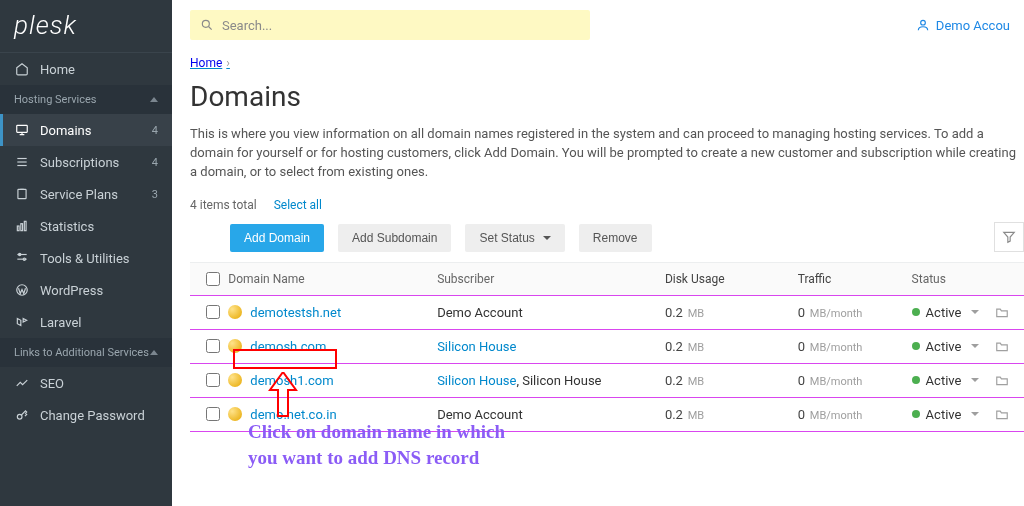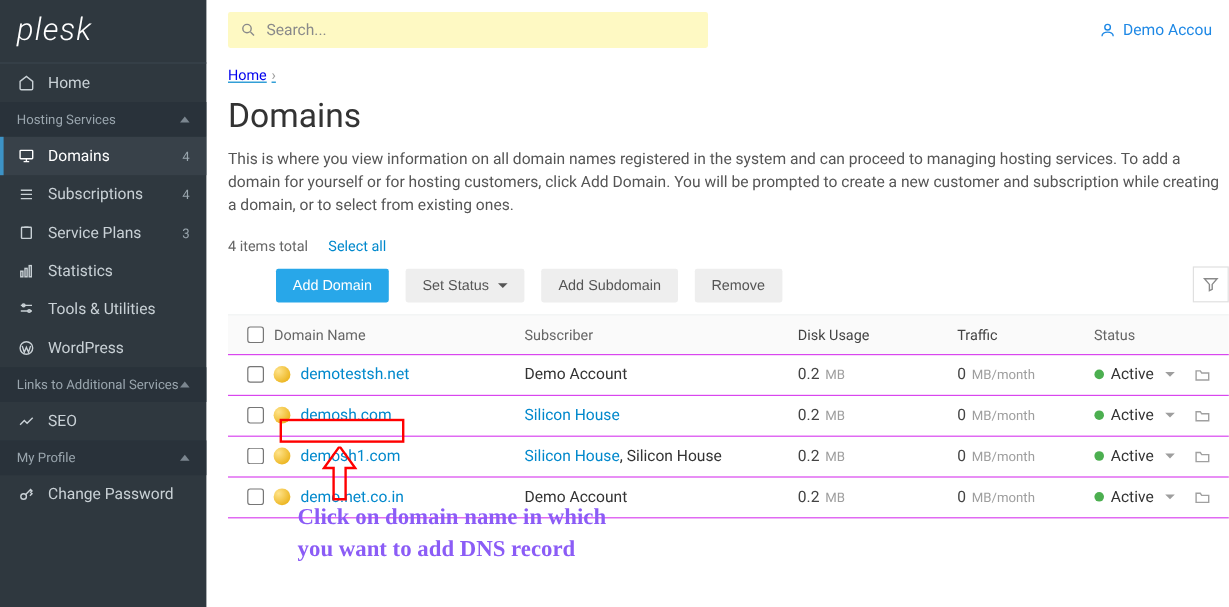--- a/index.html
+++ b/index.html
@@ -144,39 +144,43 @@
   <div class="nav-item">
     <span class="nav-icon">
         <svg width="14" height="14" viewBox="0 0 24 24" fill="none" stroke="#c9d1d6" stroke-width="2">
           <circle cx="12" cy="12" r="9"></circle>
           <path d="M6 9l3 9 3-7 3 7 3-9"></path>
         </svg>
       </span>
     <span class="nav-label">WordPress</span>
   </div>
 
+  <div class="nav-item">
+    <span class="nav-icon">
+        <svg width="14" height="14" viewBox="0 0 24 24" fill="none" stroke="#c9d1d6" stroke-width="2">
+          <path d="M4 6l6 3v9l-6-3zM14 6l6 3-6 3z"></path>
+        </svg>
+      </span>
+    <span class="nav-label">Laravel</span>
+  </div>
 
   <div class="nav-section-title">
     <span>Links to Additional Services</span>
     <span class="chev"></span>
   </div>
 
   <div class="nav-item">
     <span class="nav-icon">
         <svg width="14" height="14" viewBox="0 0 24 24" fill="none" stroke="#c9d1d6" stroke-width="2">
           <polyline points="3 17 9 11 13 15 21 7"></polyline>
         </svg>
       </span>
     <span class="nav-label">SEO</span>
   </div>
 
-  <div class="nav-section-title">
-    <span>My Profile</span>
-    <span class="chev"></span>
-  </div>
 
 
   <div class="nav-item">
     <span class="nav-icon">
         <svg width="14" height="14" viewBox="0 0 24 24" fill="none" stroke="#c9d1d6" stroke-width="2">
           <circle cx="8" cy="15" r="4"></circle>
           <path d="M11 12l7-7 2 2-2 2 2 2-3 3"></path>
         </svg>
       </span>
     <span class="nav-label">Change Password</span>
@@ -214,22 +218,22 @@
   <h1 class="page-title">Domains</h1>
   <p class="desc">This is where you view information on all domain names registered in the system and can proceed to managing hosting services. To add a domain for yourself or for hosting customers, click Add Domain. You will be prompted to create a new customer and subscription while creating a domain, or to select from existing ones.</p>
 
   <div class="list-meta">
     <span>4 items total</span>
     <a class="select-all">Select all</a>
   </div>
 
   <div class="toolbar">
     <button class="btn primary">Add Domain</button>
+    <button class="btn">Add Subdomain</button>
     <button class="btn caret">Set Status</button>
-    <button class="btn">Add Subdomain</button>
     <button class="btn">Remove</button>
     <span class="filter-btn">
       <svg width="14" height="14" viewBox="0 0 24 24" fill="none" stroke="#8a8a8a" stroke-width="2">
           <polygon points="3 4 21 4 14 12 14 19 10 21 10 12 3 4"></polygon>
         </svg>
     </span>
   </div>
 
   <div class="tbl">
     <div class="tbl-header">

